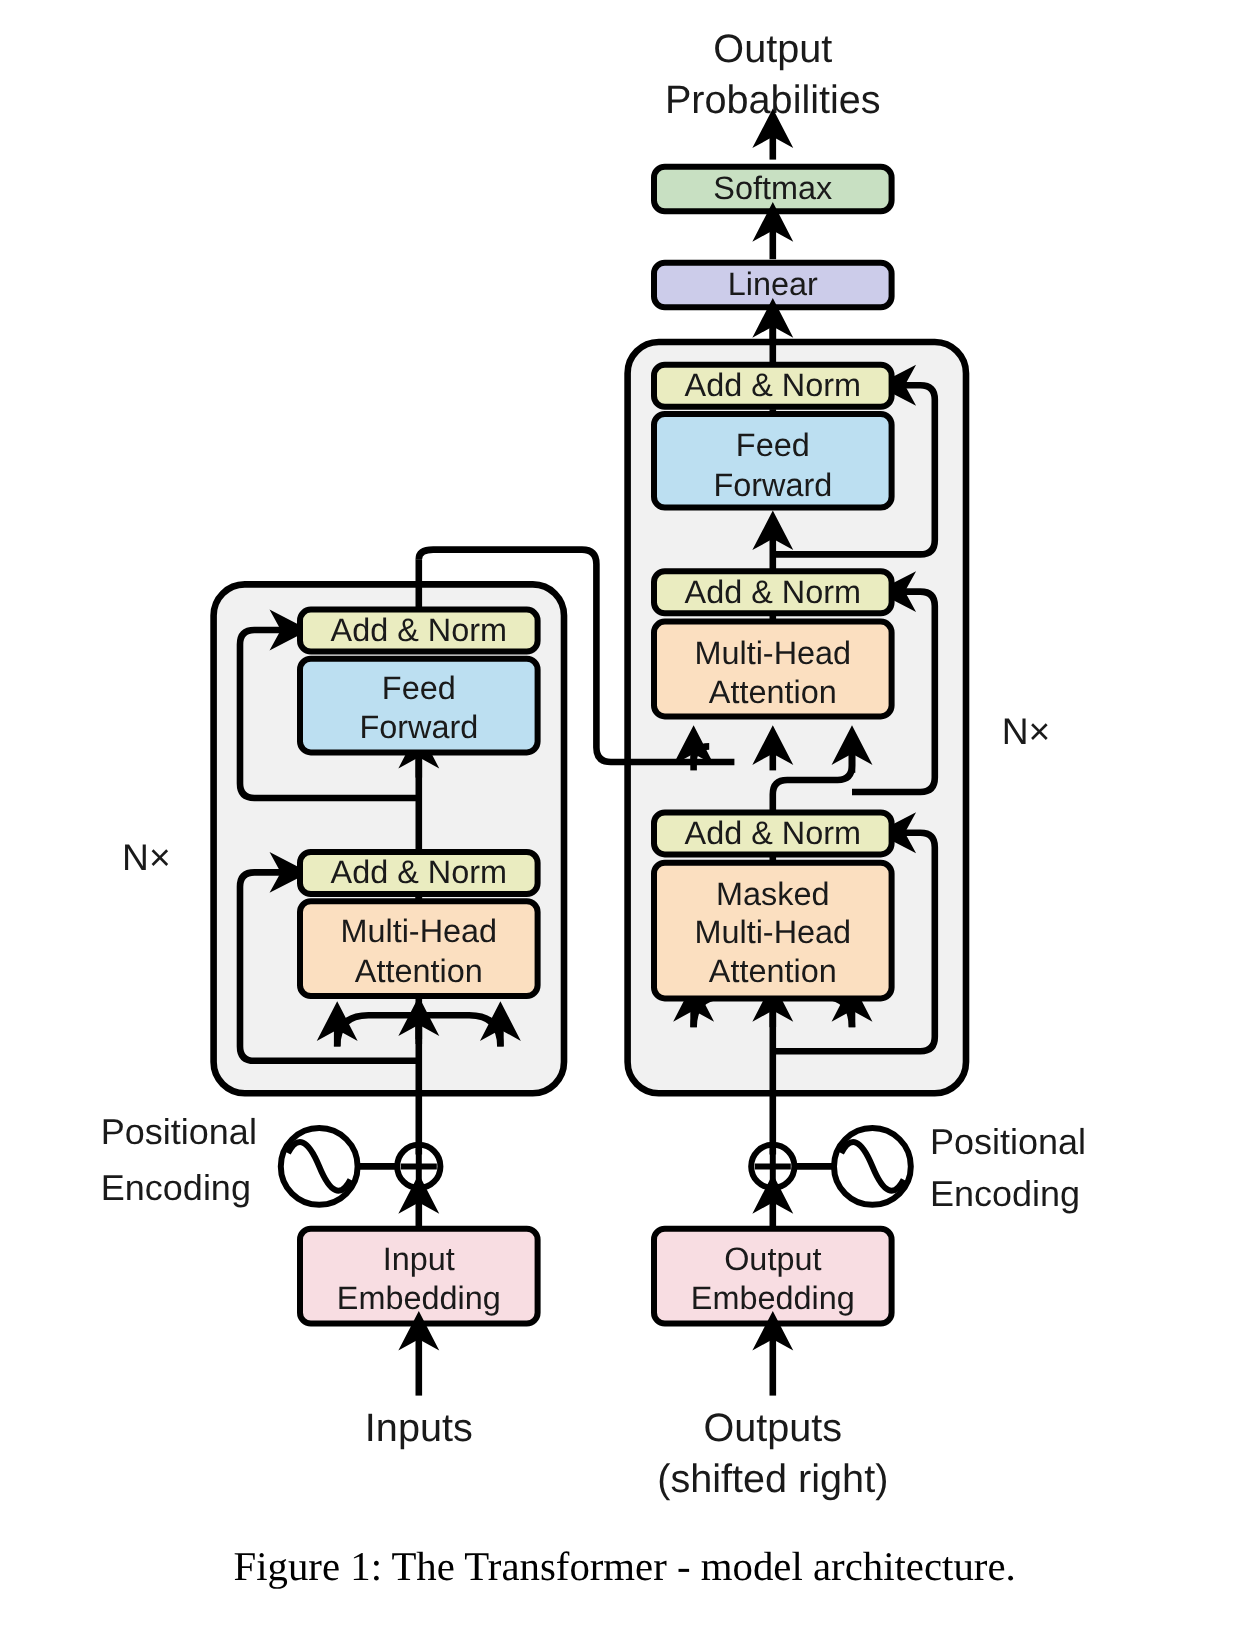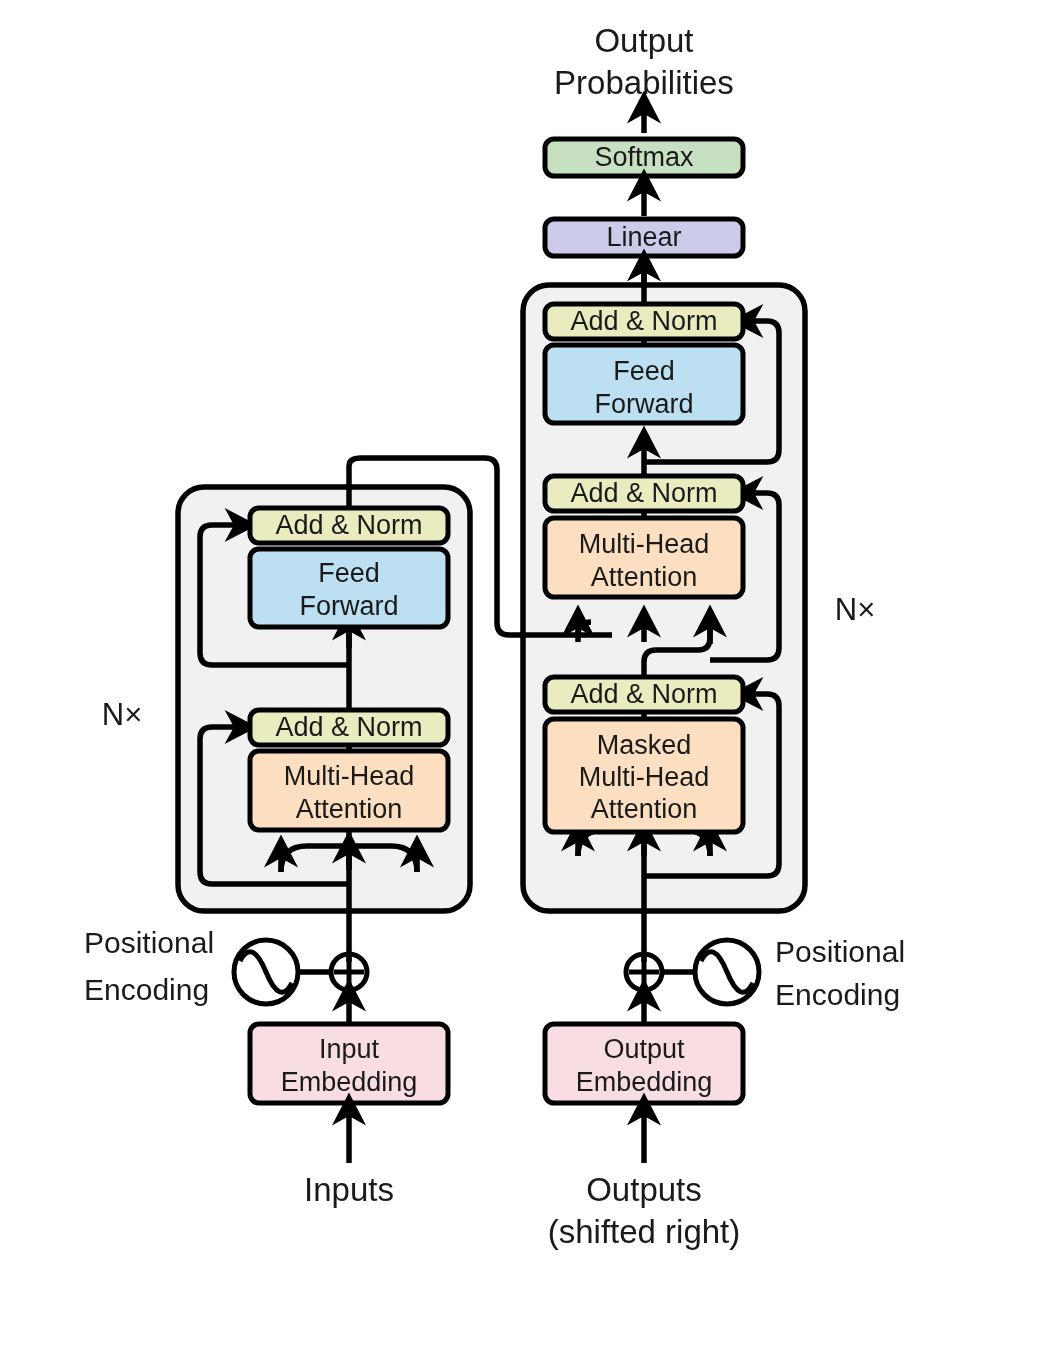--- a/index.html
+++ b/index.html
@@ -253,14 +253,15 @@
     <text class="blk-label" x="644" y="1051">Output</text>
     <text class="blk-label" x="644" y="1084">Embedding</text>
 
     <path class="wire" d="M644,1163 L644,1110" marker-end="url(#arrowhead)"></path>
 
     <text class="out-label" x="644" y="1201">Outputs</text>
     <text class="out-label" x="644" y="1243">(shifted right)</text>
 
   </svg>
 
+  <div class="caption">Figure 1: The Transformer - model architecture.</div>
 
 </div>
 
 </body></html>

